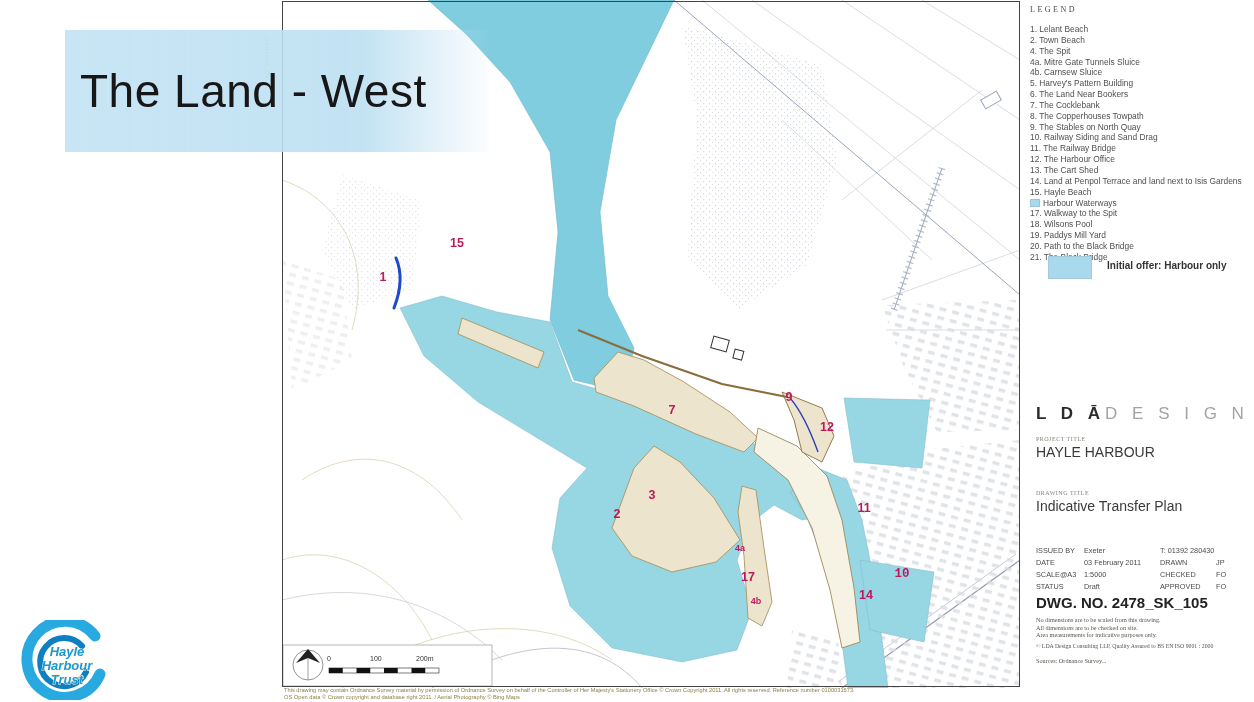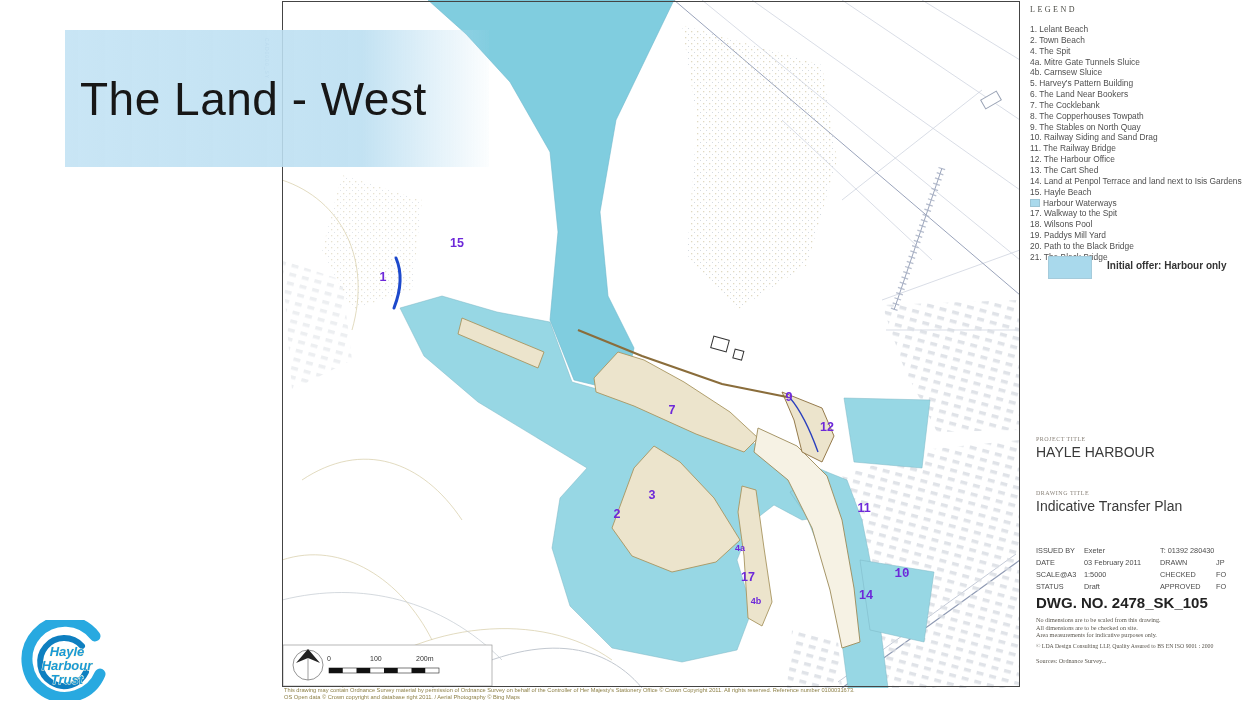--- a/index.html
+++ b/index.html
@@ -4,31 +4,31 @@
 <style>
   html,body{margin:0;padding:0;background:#e8e8e8;}
   .slide{position:relative;width:1254px;height:702px;background:#ffffff;overflow:hidden;
          font-family:"Liberation Sans",sans-serif;}
   .slide *{box-sizing:border-box;}
 
   
   .map-svg{position:absolute;left:282px;top:0;width:738px;height:688px;}
 
   .mlabel{position:absolute;transform:translate(-50%,-50%);font-size:12.5px;font-weight:600;
-          color:#6d28d9;font-family:"Liberation Sans",sans-serif;}
+          color:#be185d;font-family:"Liberation Sans",sans-serif;}
   .mlabel.small{font-size:9px;}
 
   .margin-ref{position:absolute;left:264px;top:38px;font-size:5px;color:#93a2bd;
               writing-mode:vertical-rl;letter-spacing:1px;}
 
   .map-foot{position:absolute;left:284px;top:687px;font-size:5.7px;line-height:7.2px;
             color:#8e8148;white-space:nowrap;}
 
   
-  .banner{position:absolute;left:65px;top:30px;width:424px;height:137px;
+  .banner{position:absolute;left:65px;top:30px;width:424px;height:122px;
           background:linear-gradient(90deg,rgba(196,227,244,0.92) 0%,rgba(186,222,241,0.88) 70%,rgba(186,222,241,0.05) 100%);
           display:flex;align-items:center;}
   .banner h1{margin:0 0 0 15px;font-size:46px;font-weight:300;color:#171717;letter-spacing:.5px;
              font-family:"Liberation Sans",sans-serif;}
 
   
   .legend{position:absolute;left:1030px;top:5px;}
   .lg-head{font-family:"Liberation Serif",serif;font-size:8px;letter-spacing:2.5px;color:#4a4a44;}
   .lg-items{margin-top:10px;}
   .lg-item{font-size:8.4px;line-height:10.85px;color:#4f4f4f;white-space:nowrap;}
@@ -216,20 +216,23 @@
       <div class="lg-item">18. Wilsons Pool</div>
       <div class="lg-item">19. Paddys Mill Yard</div>
       <div class="lg-item">20. Path to the Black Bridge</div>
       <div class="lg-item">21. The Black Bridge</div>
     </div>
   </div>
 
   <div class="offer-sw" style="background: rgb(169, 217, 236);"></div>
   <div class="offer-label">Initial offer: Harbour only</div>
 
+  <div class="lda-logo">
+    <span class="lda-dark">L D Ā</span><span class="lda-light">D E S I G N</span>
+  </div>
   <div class="tb-label" style="top:436px;">PROJECT TITLE</div>
   <div class="tb-value" style="top:444px;">HAYLE HARBOUR</div>
   <div class="tb-label" style="top:490px;">DRAWING TITLE</div>
   <div class="tb-value" style="top:498px;">Indicative Transfer Plan</div>
 
   <div class="meta">
     <span>ISSUED BY</span>
     <span>Exeter</span>
     <span>T: 01392 280430</span>
     <span></span>

